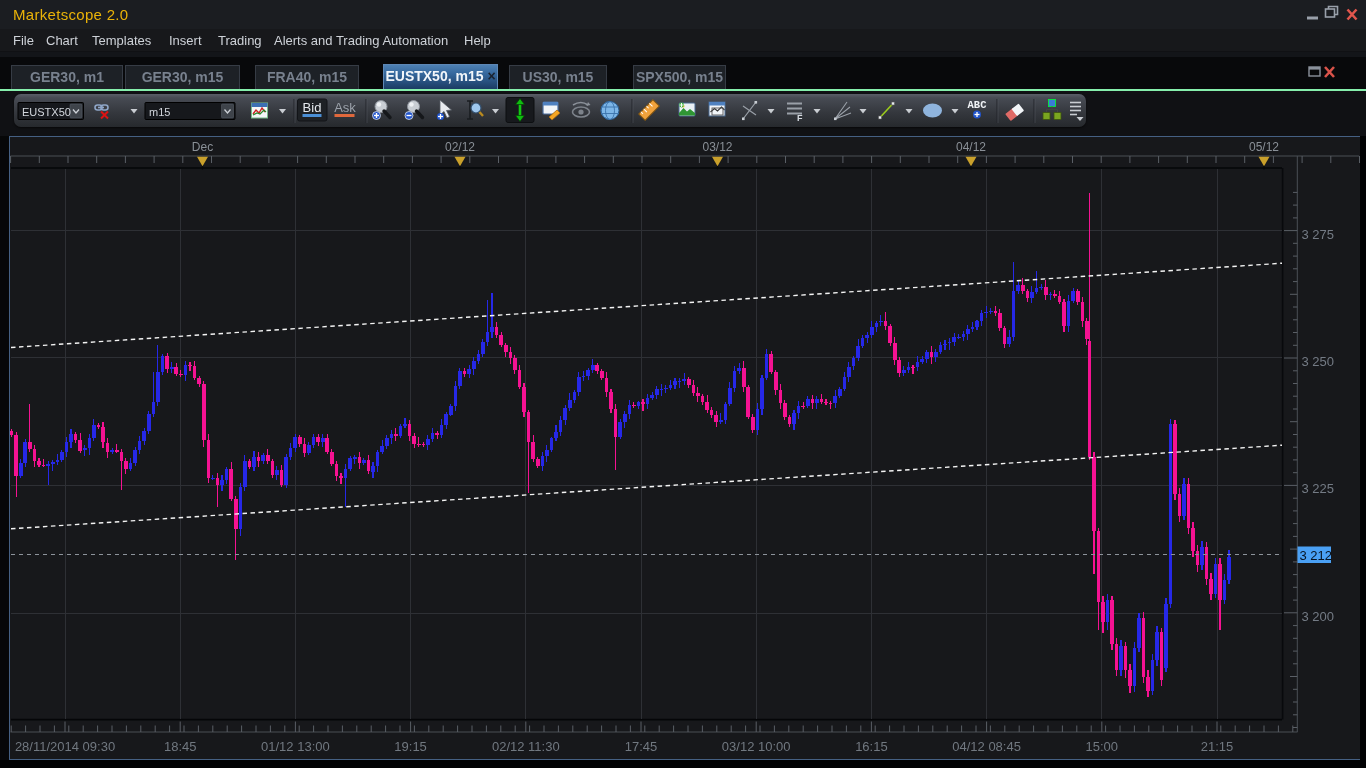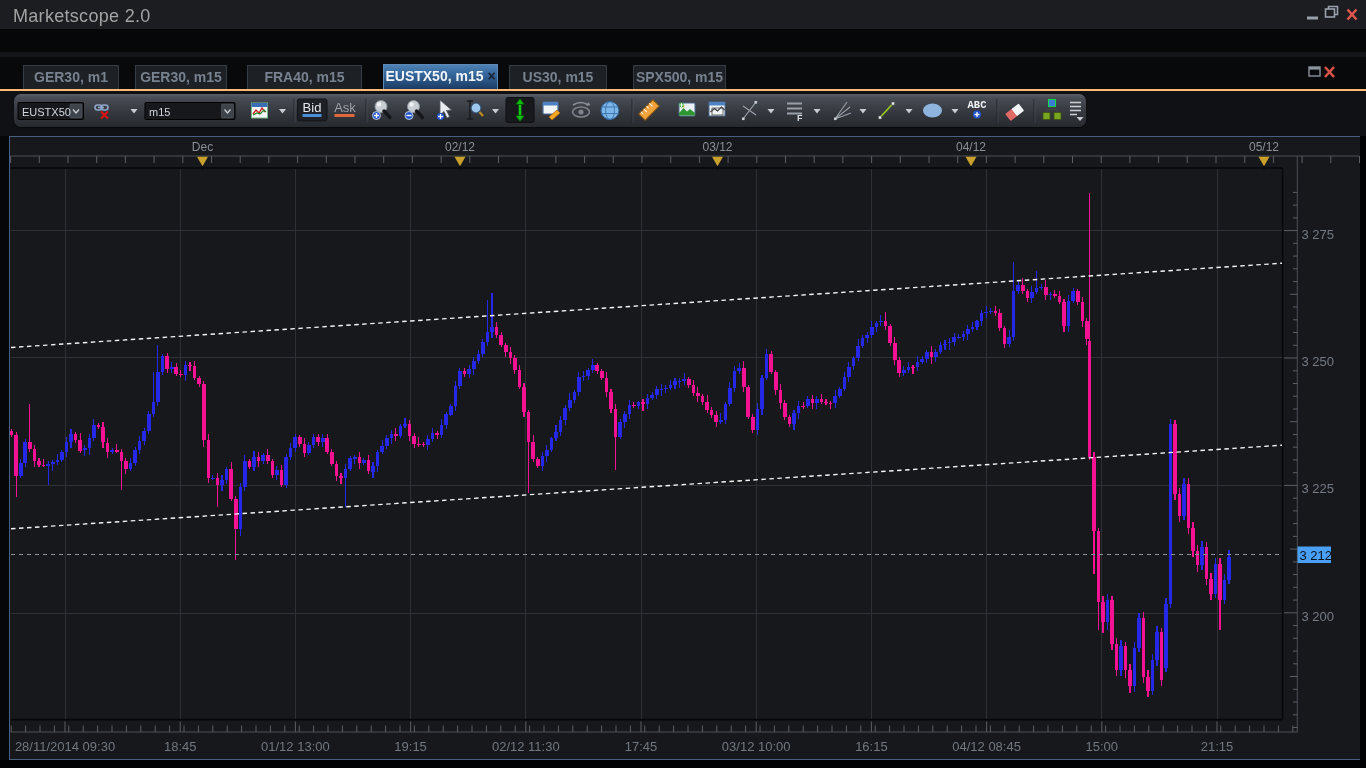--- a/index.html
+++ b/index.html
@@ -1,48 +1,57 @@
 <!DOCTYPE html>
 <html><head><meta charset="utf-8"><style>
 *{margin:0;padding:0;box-sizing:border-box}
 html,body{width:1366px;height:768px;overflow:hidden;background:#060708;font-family:"Liberation Sans",sans-serif}
 #root{position:relative;width:1366px;height:768px}
 #titlebar{position:absolute;left:0;top:0;width:1366px;height:29px;background:#1b1d21}
-#titlebar .t{position:absolute;left:13px;top:6px;font-size:18px;color:#a3a3a3;letter-spacing:0.3px}
+#titlebar .t{position:absolute;left:13px;top:6px;font-size:15px;color:#eab308;letter-spacing:0.3px}
 #menubar{position:absolute;left:0;top:29px;width:1366px;height:23px;background:#17181b;border-bottom:1px solid #101114}
 #menubar span{position:absolute;top:4px;font-size:13px;color:#ced2d8}
 #tabstrip{position:absolute;left:0;top:52px;width:1366px;height:37px;background:#08090b}
 #tabstrip .top{position:absolute;left:0;top:0;width:1366px;height:5px;background:#131519}
 .tab{position:absolute;top:13px;height:24px;background:#1d2126;border:1px solid #363c45;border-bottom:none;color:#78818e;font-size:14px;font-weight:bold;text-align:center;line-height:23px}
 .tab.active{top:12px;height:42px;background:linear-gradient(#4e81b4 0%,#35679c 22%,#1a3a61 60%,#122a49 100%);color:#f2f6fa;border-color:#5d87b5}
 .tab .tx{color:#1a222e;font-weight:bold;font-size:14px}
 #winctl2{position:absolute;top:12px;right:7px;width:52px;height:16px}
-#tbrow{position:absolute;left:0;top:89px;width:1366px;height:47px;background:#101114;border-top:2px solid #fdba74}
+#tbrow{position:absolute;left:0;top:89px;width:1366px;height:47px;background:#101114;border-top:2px solid #86efac}
 #tbar{position:absolute;left:14px;top:3px;width:1072px;height:33px;border-radius:7px;background:linear-gradient(#5a5f68 0%,#474b53 12%,#35383e 55%,#26292d 100%);box-shadow:0 1px 2px rgba(0,0,0,0.6)}
 #chartwin{position:absolute;left:9px;top:136px;width:1352px;height:624px;background:#17181b;border:1px solid #456083}
 #svgc{position:absolute;left:0;top:0}
 </style></head>
 <body>
 <div id="root">
 <div id="titlebar">
       <span class="t">Marketscope 2.0</span>
 <svg width="76" height="29" style="position:absolute;left:1290px;top:0">
 <rect x="17" y="16.5" width="11" height="3" fill="#99a0aa"></rect>
 <g fill="none" stroke="#99a0aa" stroke-width="1.6">
           <rect x="35.5" y="9" width="9" height="8"></rect>
           <path d="M 38.5 9 l 0 -2.5 l 9 0 l 0 8 l -2.5 0"></path>
         </g>
 <path d="M 57.5 9.5 L 66.5 19.5 M 66.5 9.5 L 57.5 19.5" stroke="#e1564d" stroke-width="2.6"></path>
 </svg>
     </div>
+<div id="menubar">
+<span style="left:13px">File</span>
+      <span style="left:46px">Chart</span>
+      <span style="left:92px">Templates</span>
+<span style="left:169px">Insert</span>
+      <span style="left:218px">Trading</span>
+      <span style="left:274px">Alerts and Trading Automation</span>
+<span style="left:464px">Help</span>
+    </div>
 <div id="tabstrip">
       <div class="top"></div>
-<div class="tab" style="left:23px;width:96px">GER30, m1</div>
-<div class="tab" style="left:135px;width:92px">GER30, m15</div>
-<div class="tab" style="left:247px;width:115px">FRA40, m15</div>
+<div class="tab" style="left:11px;width:112px">GER30, m1</div>
+<div class="tab" style="left:125px;width:115px">GER30, m15</div>
+<div class="tab" style="left:255px;width:104px">FRA40, m15</div>
 <div class="tab active" style="left:383px;width:115px">EUSTX50, m15 <span class="tx">×</span></div>
 <div class="tab" style="left:509px;width:98px">US30, m15</div>
 <div class="tab" style="left:633px;width:93px">SPX500, m15</div>
 <svg id="winctl2" width="52" height="16">
 <rect x="2" y="3" width="11" height="9" fill="none" stroke="#8b929c" stroke-width="1.4"></rect>
 <rect x="2" y="3" width="11" height="2.6" fill="#8b929c"></rect>
 <path d="M 18 3 L 27 13 M 27 3 L 18 13" stroke="#d9534a" stroke-width="2.6"></path>
 </svg>
 </div>
 <div id="tbrow">

